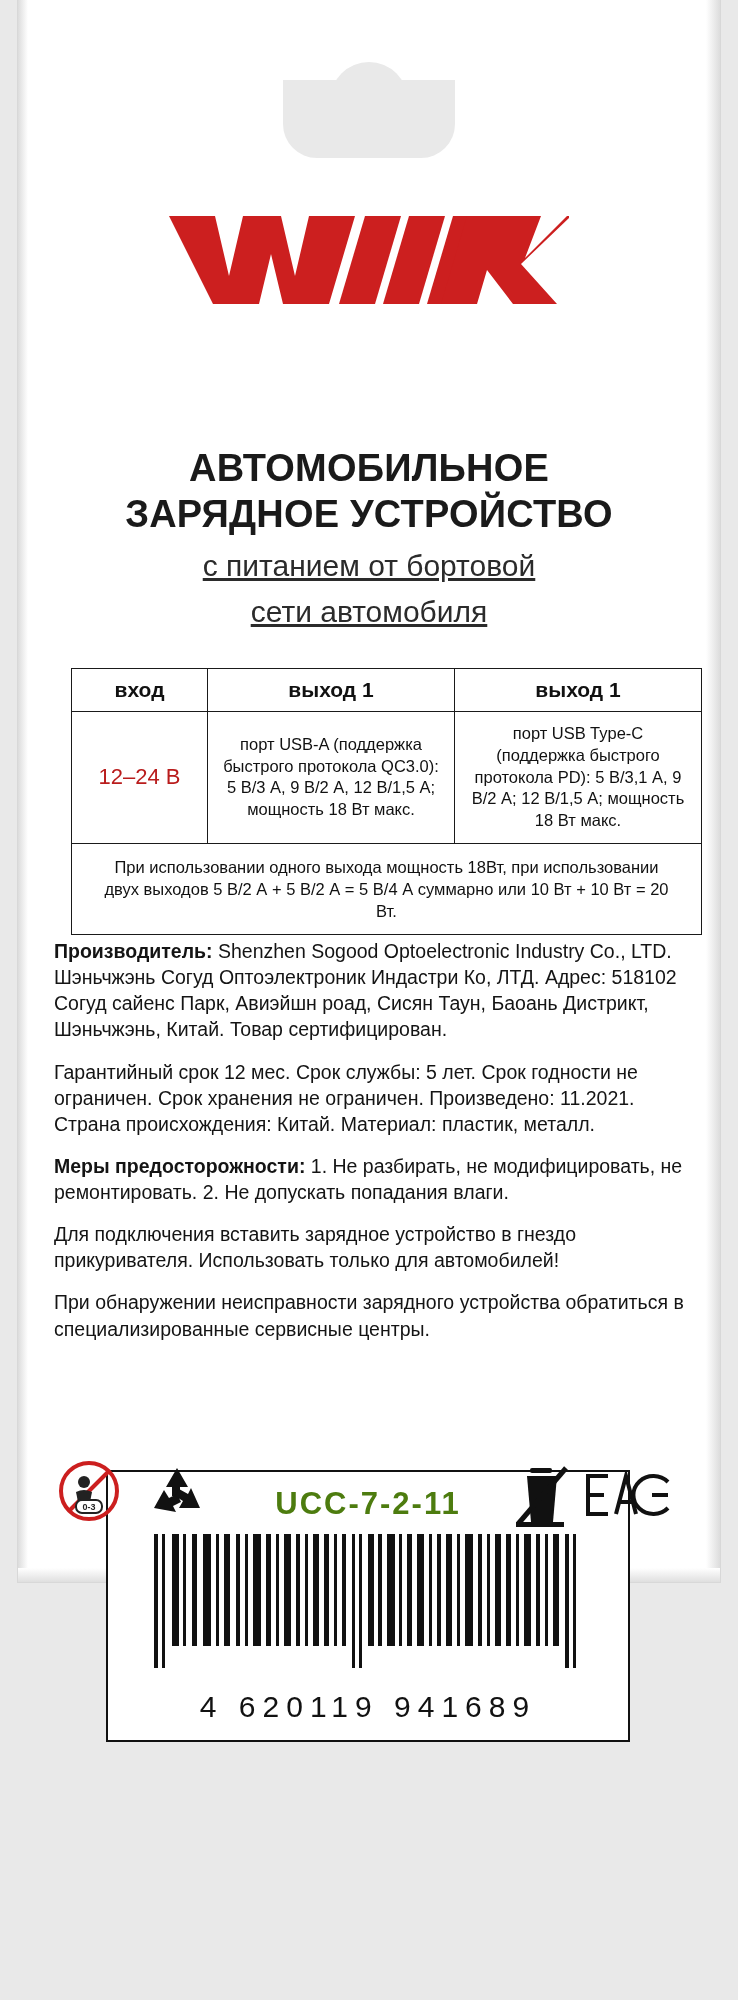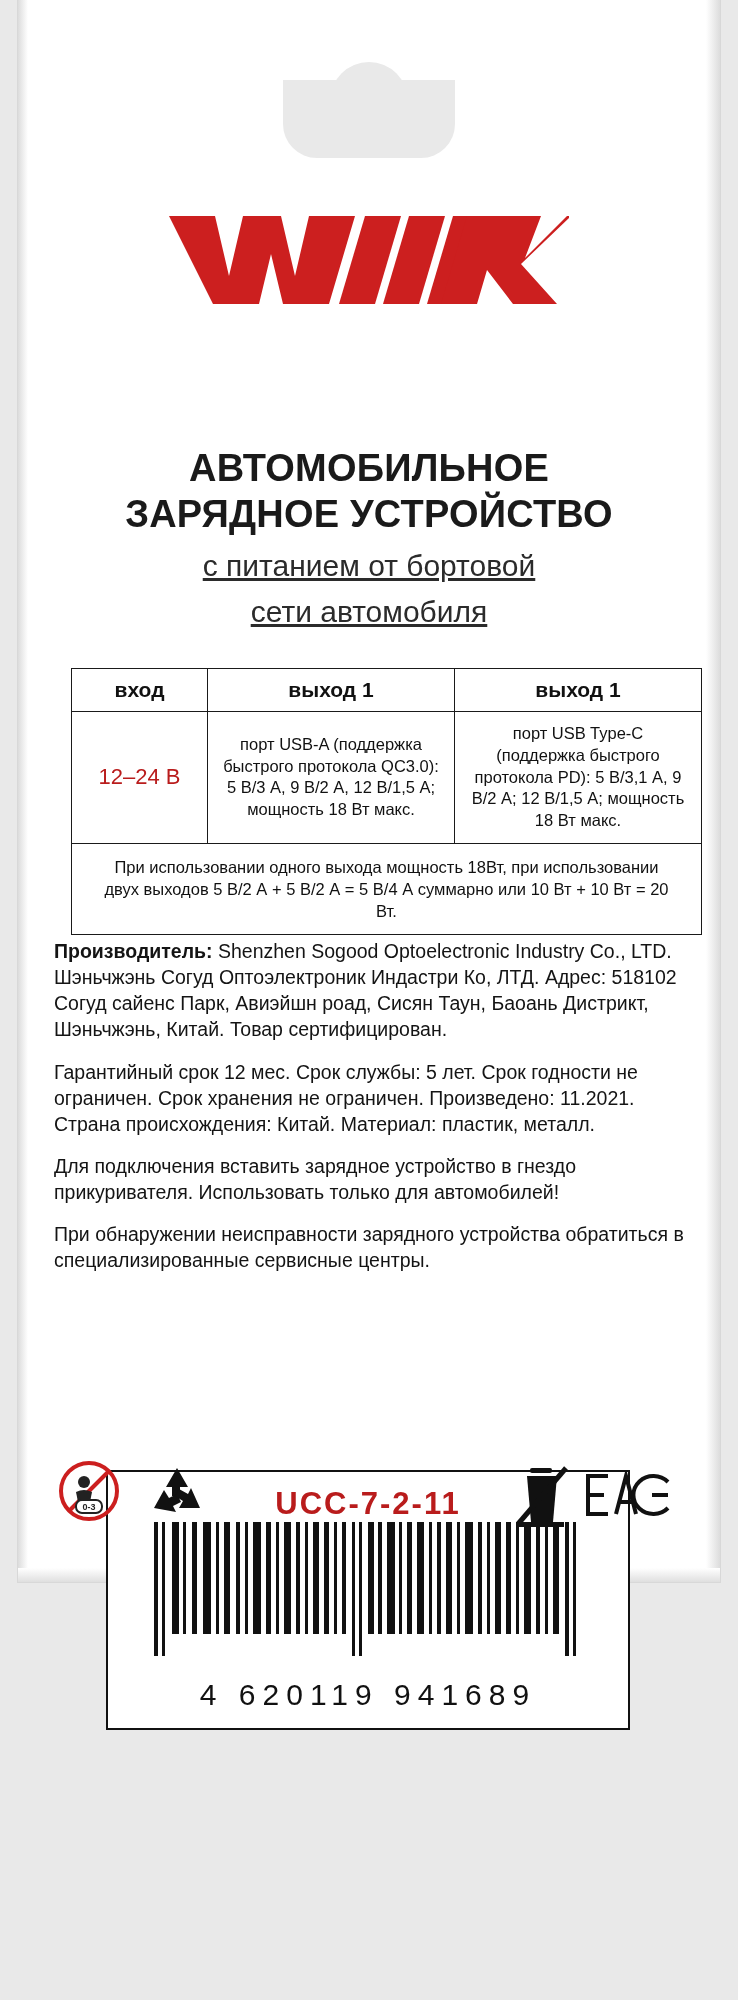--- a/index.html
+++ b/index.html
@@ -165,21 +165,22 @@
     width: 520px;
     border: 2px solid #111;
     padding: 14px 0 16px 0;
     text-align: center;
     background: #fff;
   }
   .model {
     font-size: 31px;
     font-weight: bold;
     letter-spacing: 2px;
-    color: #b91c1c;
+    color: #4d7c0f;
+    margin-bottom: 12px;
   }
   .barcode {
     height: 134px;
     width: 432px;
     margin: 0 auto;
     display: block;
   }
   .barcode-digits {
     margin-top: 22px;
     font-size: 30px;
@@ -262,20 +263,23 @@
         <td class="note" colspan="3">При использовании одного выхода мощность 18Вт, при использовании двух выходов 5 В/2 А + 5 В/2 А = 5 В/4 А суммарно или 10 Вт + 10 Вт = 20 Вт.</td>
       </tr>
     </tbody>
   </table>
 
   <div class="body-text">
     <div class="para">
       <b>Производитель:</b><span> Shenzhen Sogood Optoelectronic Industry Co., LTD. Шэньчжэнь Согуд Оптоэлектроник Индастри Ко, ЛТД. Адрес: 518102 Согуд сайенс Парк, Авиэйшн роад, Сисян Таун, Баоань Дистрикт,  Шэньчжэнь, Китай. Товар сертифицирован.</span>
     </div>
     <div class="para">Гарантийный срок 12 мес. Срок службы: 5 лет. Срок годности не ограничен. Срок хранения не ограничен. Произведено: 11.2021. Страна происхождения: Китай. Материал: пластик, металл.</div>
+    <div class="para">
+      <b>Меры предосторожности:</b><span> 1. Не разбирать, не модифицировать, не ремонтировать. 2. Не допускать попадания влаги.</span>
+    </div>
     <div class="para">Для подключения вставить зарядное устройство в гнездо прикуривателя. Использовать только для автомобилей!</div>
     <div class="para">При обнаружении неисправности зарядного устройства обратиться в специализированные сервисные центры.</div>
   </div>
 
   <div class="code-box">
     <div class="model">UCC-7-2-11</div>
     <svg class="barcode" viewBox="0 0 432 134" preserveAspectRatio="none">
       <g fill="#111">
         <rect x="2" y="0" width="4" height="134"></rect>
         <rect x="10" y="0" width="3" height="134"></rect>

